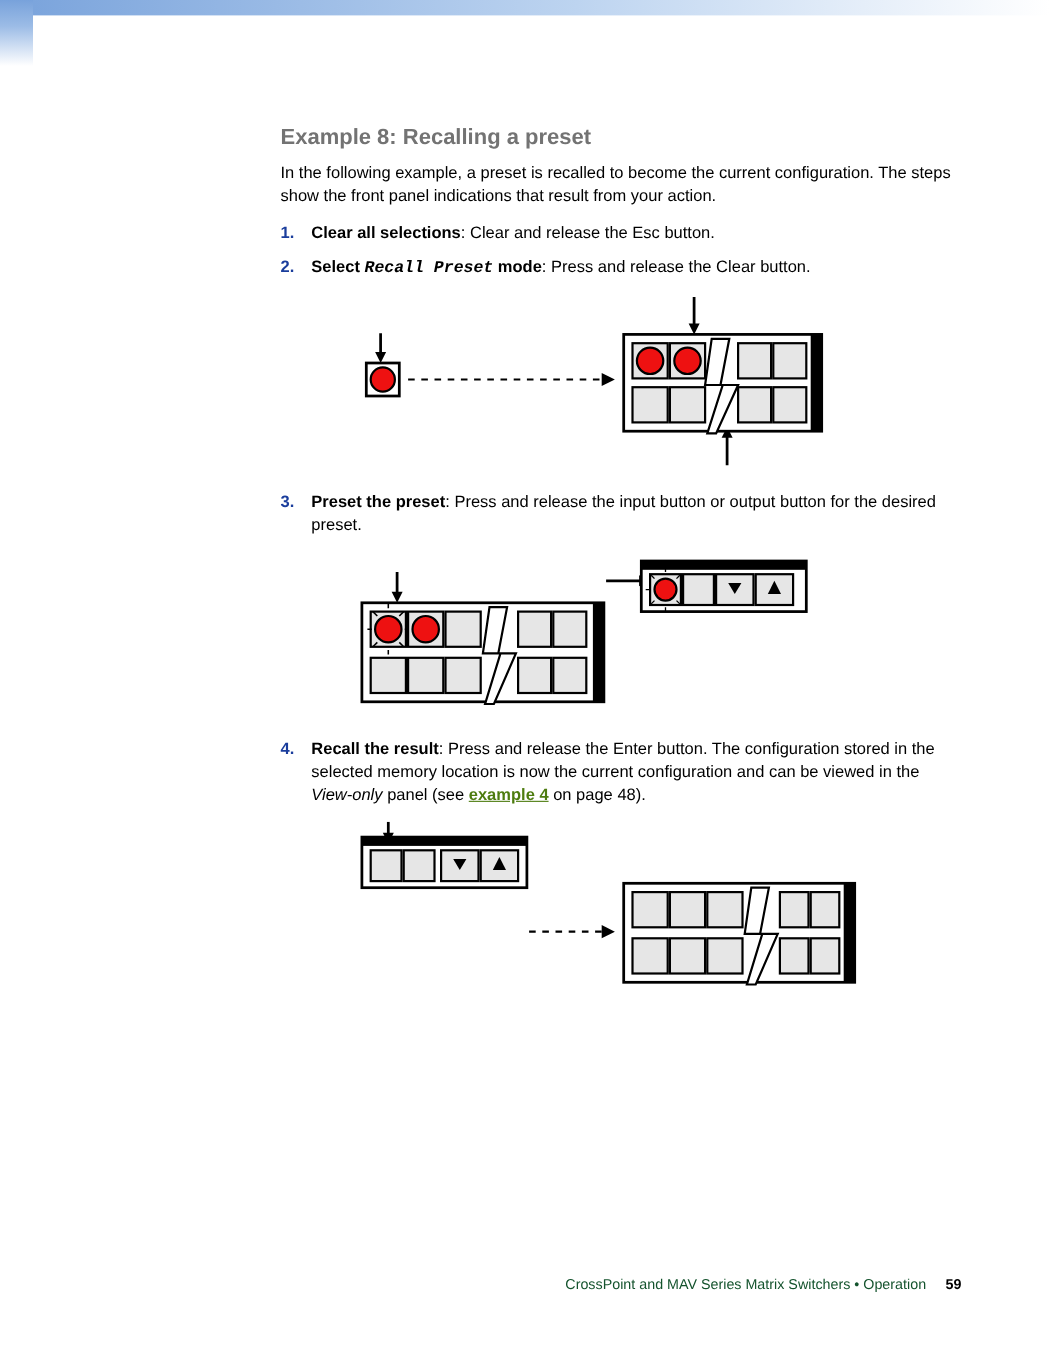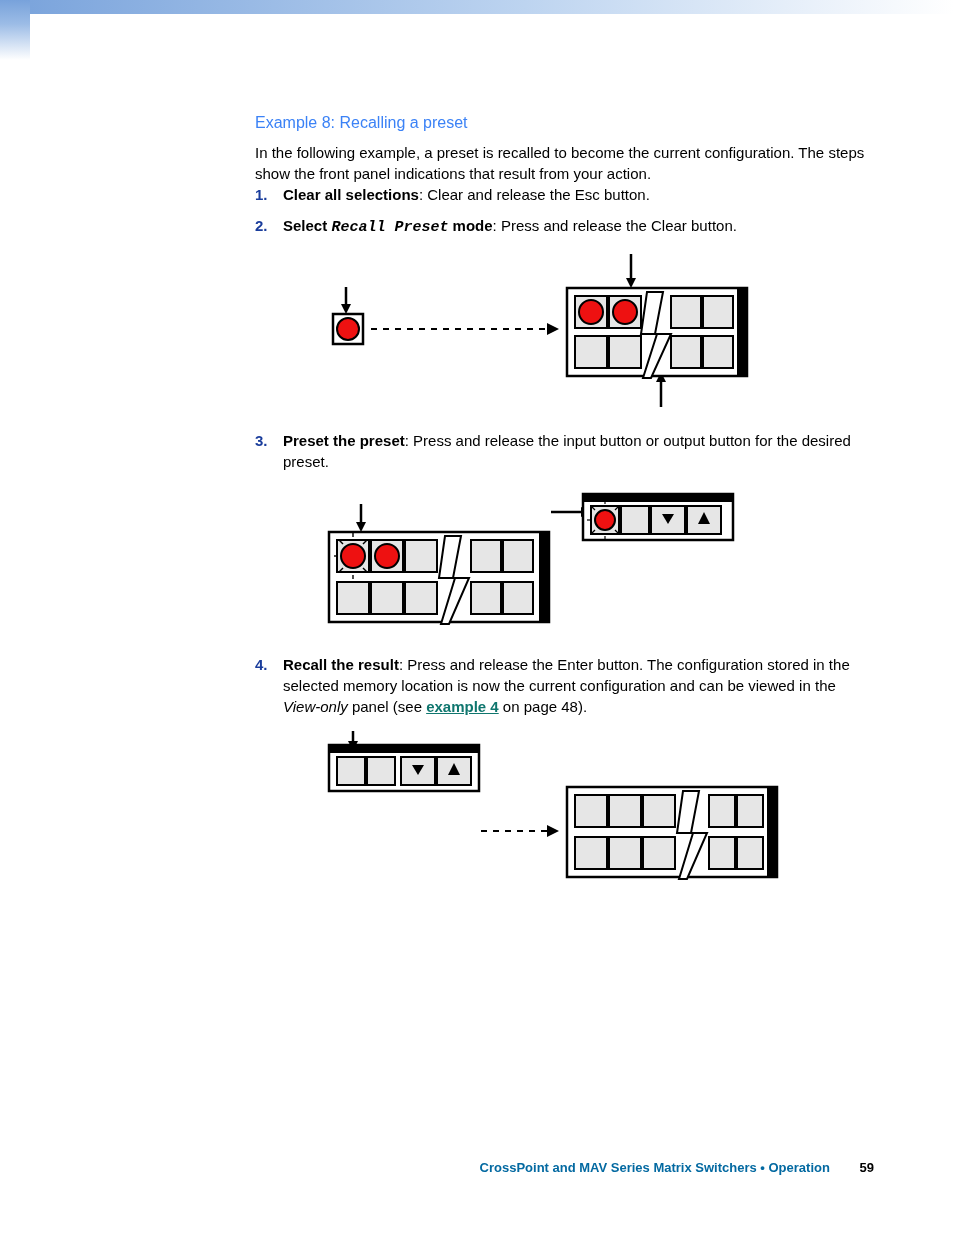--- a/index.html
+++ b/index.html
@@ -21,27 +21,28 @@
     content: "";
     position: absolute;
     left: 0; top: 0;
     width: 30px; height: 60px;
     background: linear-gradient(180deg, #78a2db 0%, #9cbce6 40%, #fff 100%);
   }
   .page {
     padding: 100px 80px 0 255px;
   }
   .section-title {
-    color: #3b82f6;
-    font-size: 16px;
-    font-weight: normal;
+    color: #737373;
+    font-size: 20px;
+    font-weight: bold;
     margin-bottom: 10px;
   }
   .intro {
     line-height: 1.4;
+    margin-bottom: 12px;
   }
   ol.steps {
     list-style: none;
     counter-reset: step;
   }
   ol.steps > li {
     position: relative;
     padding-left: 28px;
     margin-bottom: 10px;
     line-height: 1.4;
@@ -50,33 +51,33 @@
     counter-increment: step;
     content: counter(step) ".";
     position: absolute;
     left: 0;
     color: #1a3d9c;
     font-weight: bold;
   }
   .b { font-weight: bold; }
   .bi { font-weight: bold; font-style: italic; font-family: Liberation Mono, monospace; }
   .i { font-style: italic; }
-  .link { color: #0f766e; font-weight: bold; }
+  .link { color: #4d7c0f; font-weight: bold; }
   .figure {
     margin: 14px 0 18px 28px;
   }
   .figure svg { display: block; }
   .footer {
     position: absolute;
     bottom: 60px;
     right: 80px;
     font-size: 13px;
   }
-  .footer .doc { color: #0369a1; font-weight: bold; }
-  .footer .pg { font-weight: bold; margin-left: 26px; }
+  .footer .doc { color: #14532d; font-weight: normal; }
+  .footer .pg { font-weight: bold; margin-left: 14px; }
 </style>
 </head>
 <body>
 
 <div class="top-bar"></div>
 
 <div class="page">
 
   <h2 class="section-title">Example 8: Recalling a preset</h2>
 

